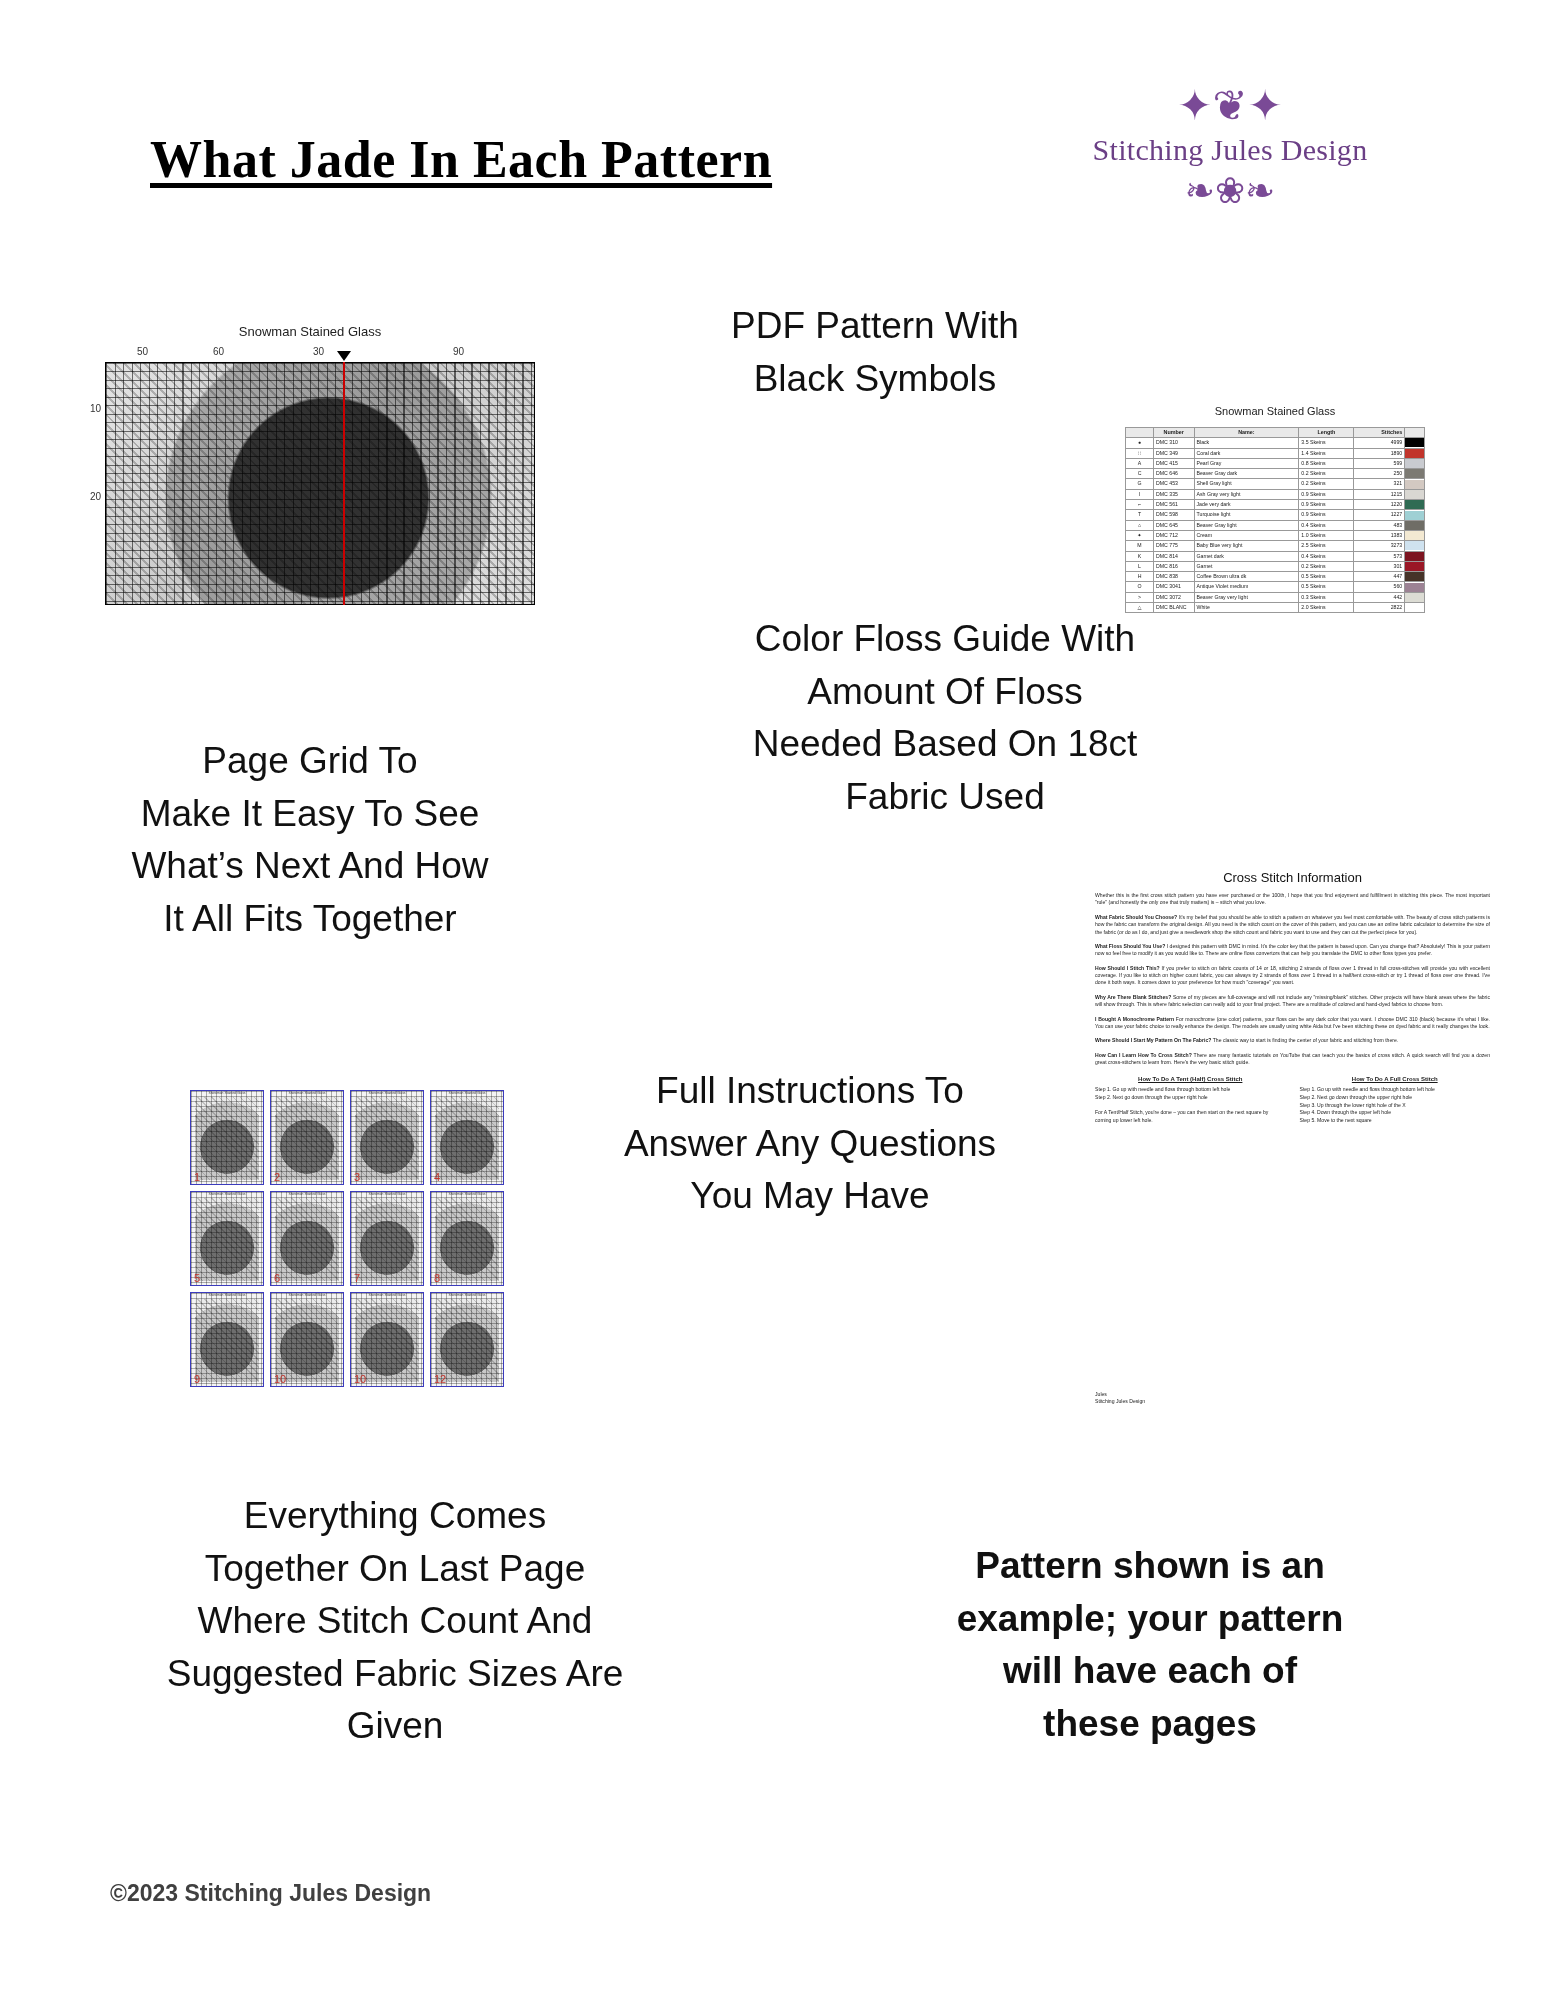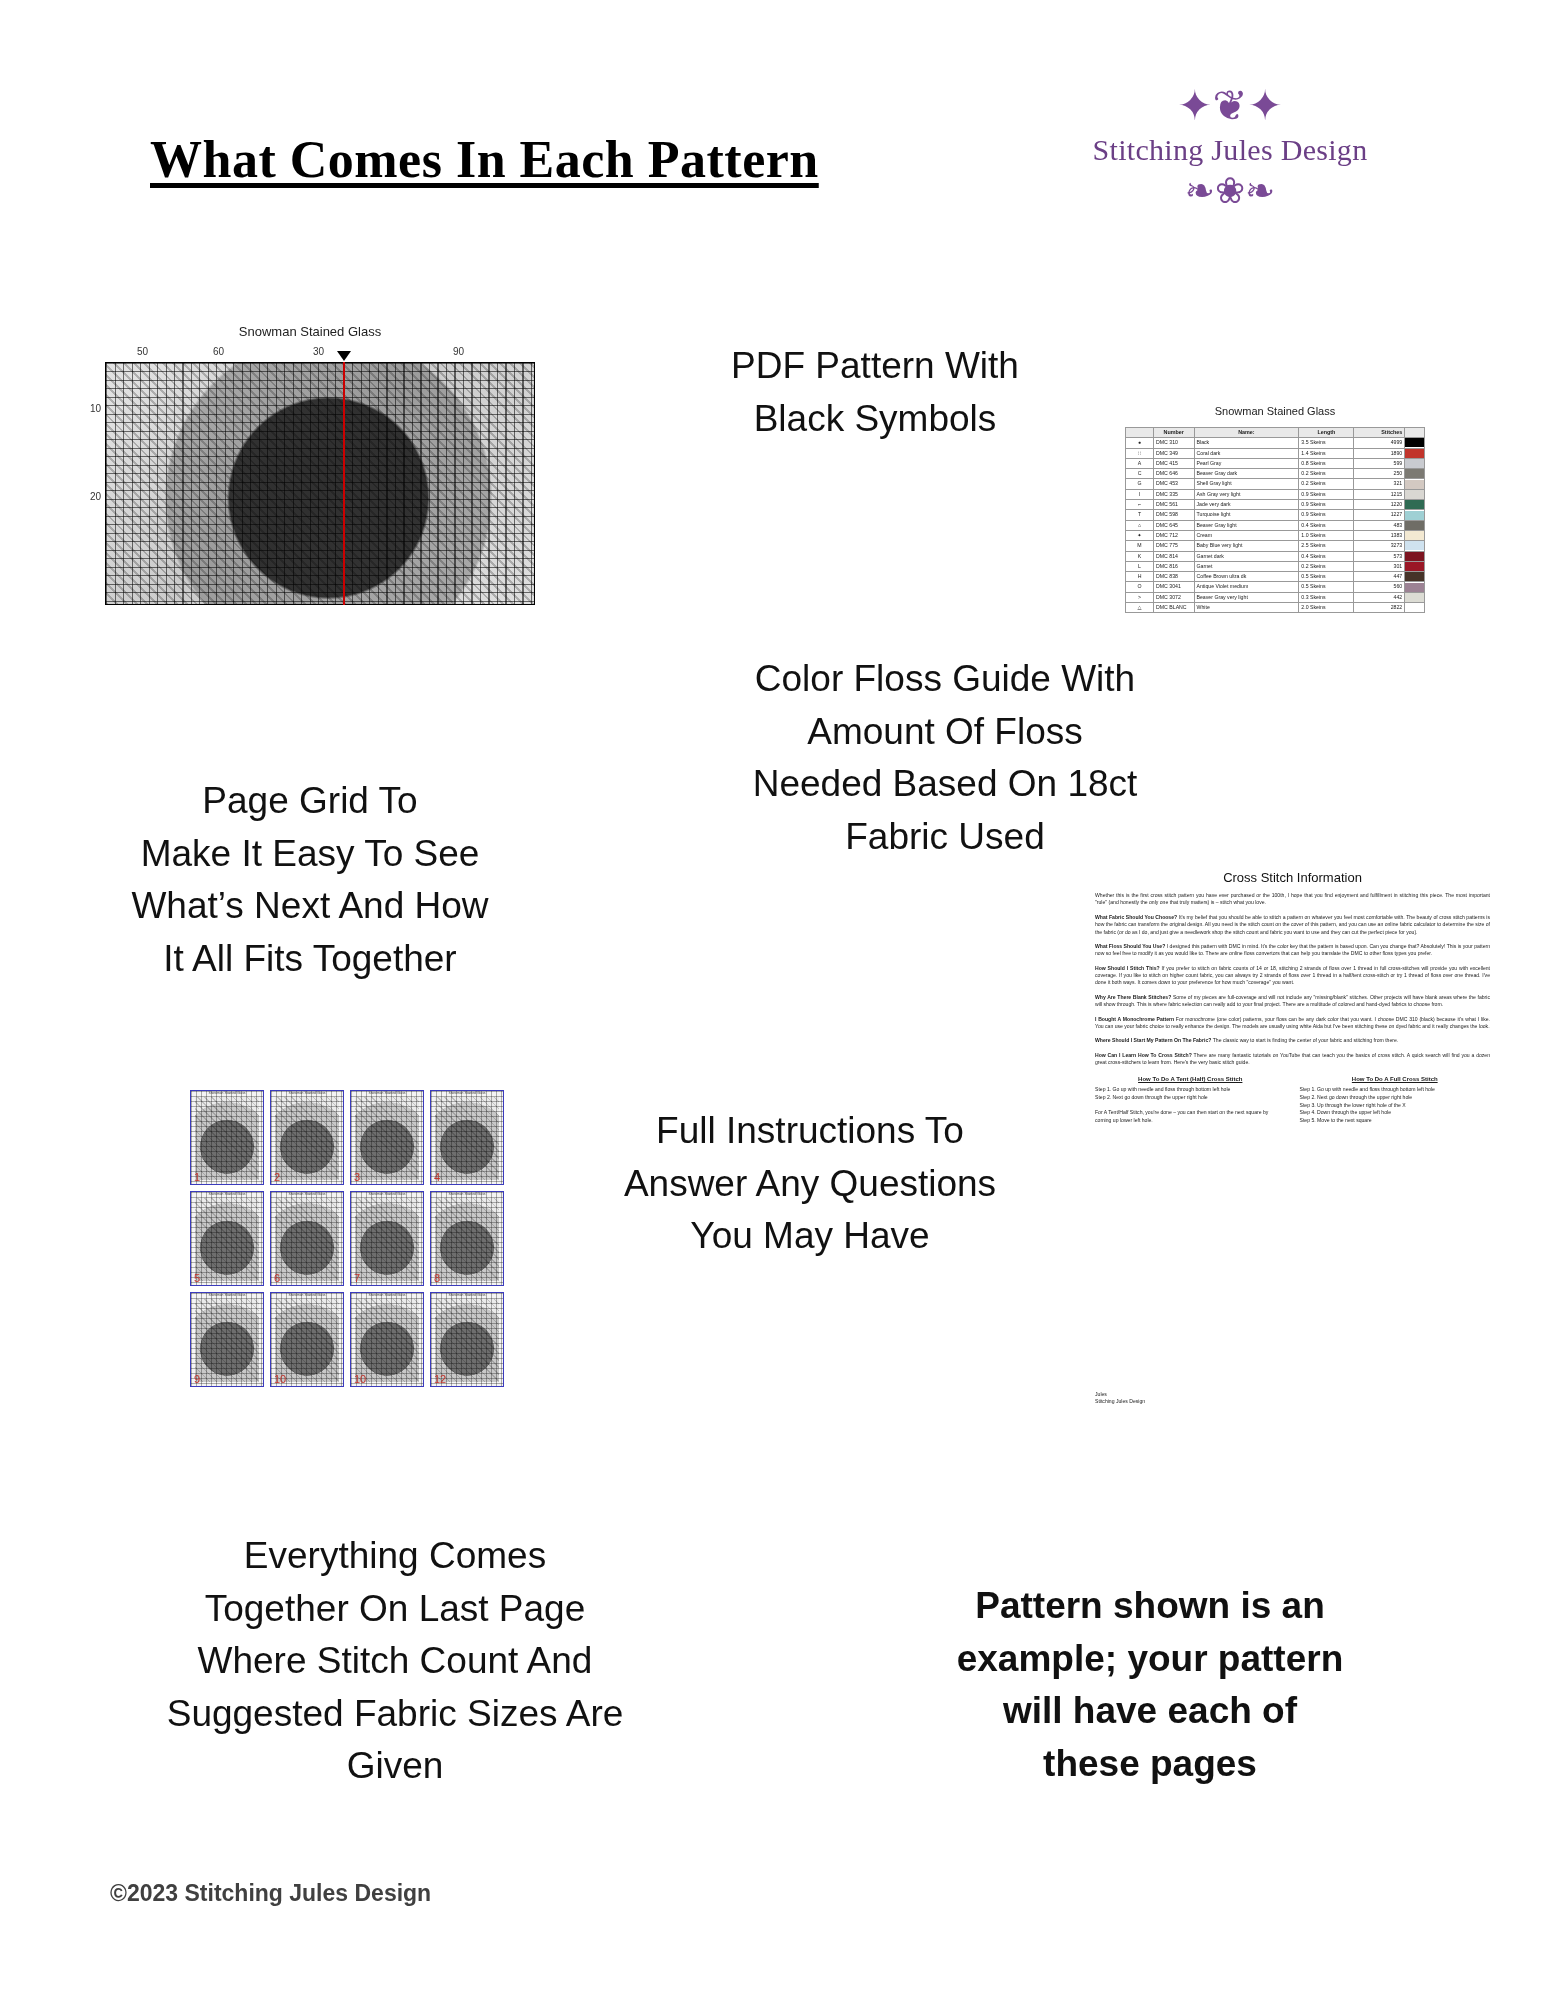--- a/index.html
+++ b/index.html
@@ -68,21 +68,20 @@
   .logo-flourish-bottom { top: 88px; font-size: 36px; }
 
   
   .caption {
     position: absolute;
     font-family: "Liberation Sans", sans-serif;
     font-size: 37px;
     line-height: 1.42;
     color: #111111;
     text-align: center;
-    margin-top: 40px;
   }
   .caption.bold { font-weight: bold; }
 
   
   .chart-box {
     position: absolute;
     left: 75px;
     top: 318px;
     width: 470px;
     height: 300px;
@@ -288,21 +287,21 @@
     top: 1880px;
     font-size: 23px;
     font-weight: bold;
     color: #404040;
   }
 </style>
 </head>
 <body>
 
 <div class="header">
-  <div class="page-title">What Comes In Each Pattern</div>
+  <div class="page-title">What Jade In Each Pattern</div>
 
   <div class="logo">
     <div class="logo-flourish-top">✦❦✦</div>
     <div class="logo-name">Stitching Jules Design</div>
     <div class="logo-flourish-bottom">❧❀❧</div>
   </div>
 </div>
 
 <div class="chart-box">
   <div class="chart-title">Snowman Stained Glass</div>

